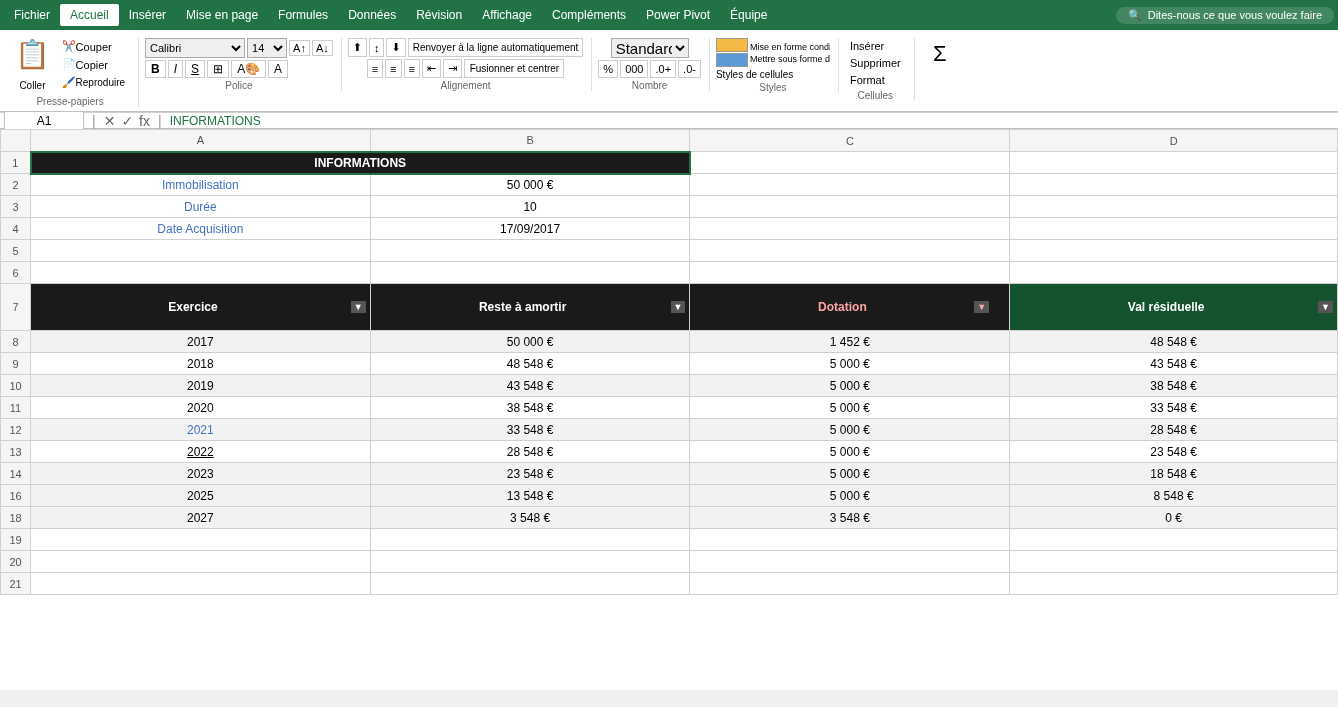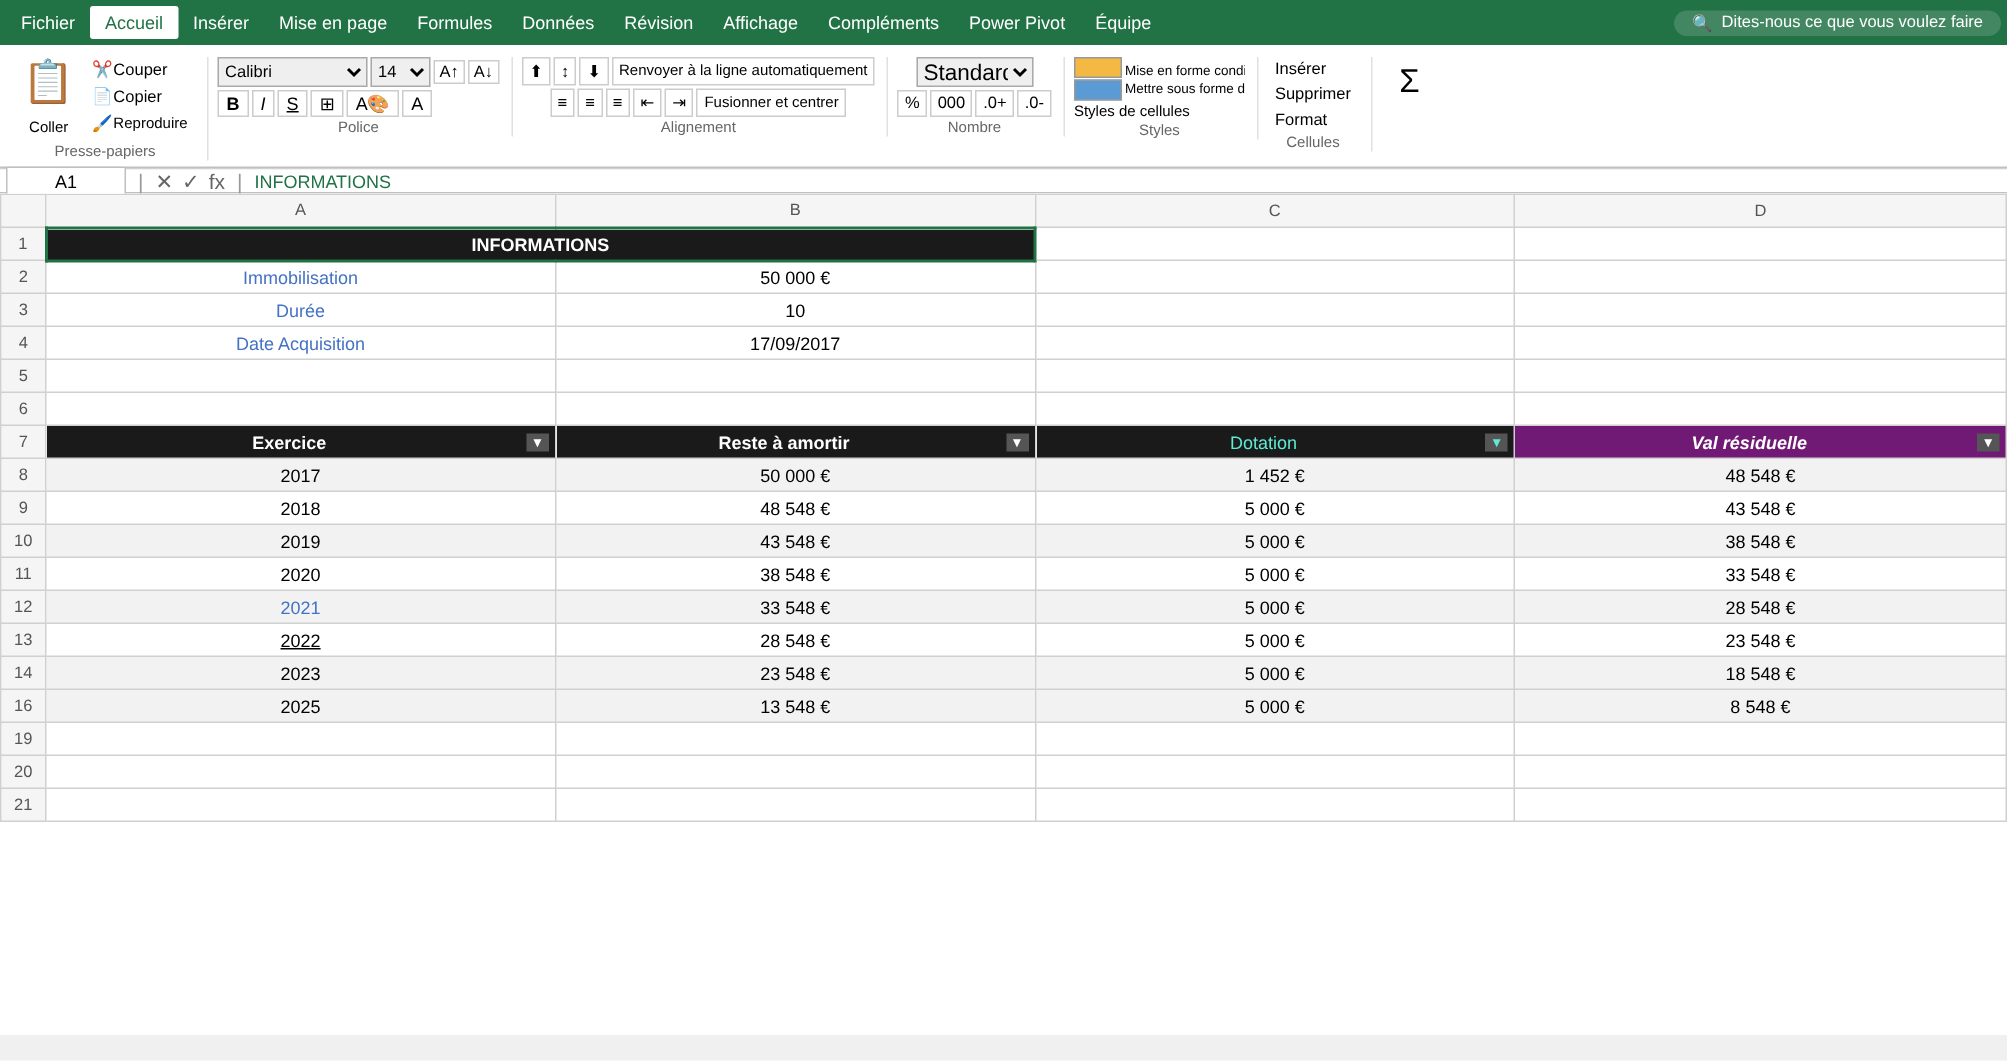--- a/index.html
+++ b/index.html
@@ -412,27 +412,27 @@
               <span style="flex:1;text-align:center;">Exercice</span>
               <span style="background:#555;padding:1px 3px;font-size:9px;cursor:pointer;">▼</span>
             </div>
           </td>
           <td class="cell" style="background:#1a1a1a;color:white;font-weight:bold;text-align:center;padding:0;">
             <div style="display:flex;align-items:center;justify-content:space-between;padding:0 4px;">
               <span style="flex:1;text-align:center;">Reste à amortir</span>
               <span style="background:#555;padding:1px 3px;font-size:9px;cursor:pointer;">▼</span>
             </div>
           </td>
-          <td class="cell" style="background:#1a1a1a;color:#5eead4;font-weight:normal;text-align:center;padding:0;">
+          <td class="cell" style="background:#1a1a1a;color:#fca5a5;font-weight:bold;text-align:center;padding:16px;">
             <div style="display:flex;align-items:center;justify-content:space-between;padding:0 4px;">
               <span style="flex:1;text-align:center;">Dotation</span>
               <span style="background:#555;padding:1px 3px;font-size:9px;cursor:pointer;">▼</span>
             </div>
           </td>
-          <td class="cell" style="background:#701a75;color:white;font-weight:bold;text-align:center;padding:0;font-style:italic;">
+          <td class="cell" style="background:#14532d;color:white;font-weight:bold;text-align:center;padding:0;">
             <div style="display:flex;align-items:center;justify-content:space-between;padding:0 4px;">
               <span style="flex:1;text-align:center;">Val résiduelle</span>
               <span style="background:#555;padding:1px 3px;font-size:9px;cursor:pointer;">▼</span>
             </div>
           </td>
         </tr>
 
         <tr class="row-gray">
           <td class="row-header">8</td>
           <td class="cell" style="text-align:center;background:#f2f2f2;margin-top:36px;">2017</td>
@@ -492,20 +492,27 @@
 
         <tr>
           <td class="row-header">16</td>
           <td class="cell" style="text-align:center;background:#f2f2f2;">2025</td>
           <td class="cell" style="text-align:center;background:#f2f2f2;">13 548 €</td>
           <td class="cell" style="text-align:center;background:#f2f2f2;">5 000 €</td>
           <td class="cell" style="text-align:center;background:#f2f2f2;">8 548 €</td>
         </tr>
 
 
+        <tr>
+          <td class="row-header">18</td>
+          <td class="cell" style="text-align:center;background:#f2f2f2;">2027</td>
+          <td class="cell" style="text-align:center;background:#f2f2f2;">3 548 €</td>
+          <td class="cell" style="text-align:center;background:#f2f2f2;">3 548 €</td>
+          <td class="cell" style="text-align:center;background:#f2f2f2;">0 €</td>
+        </tr>
 
         <tr>
           <td class="row-header">19</td>
           <td class="cell"></td>
           <td class="cell"></td>
           <td class="cell"></td>
           <td class="cell"></td>
         </tr>
 
         <tr>

